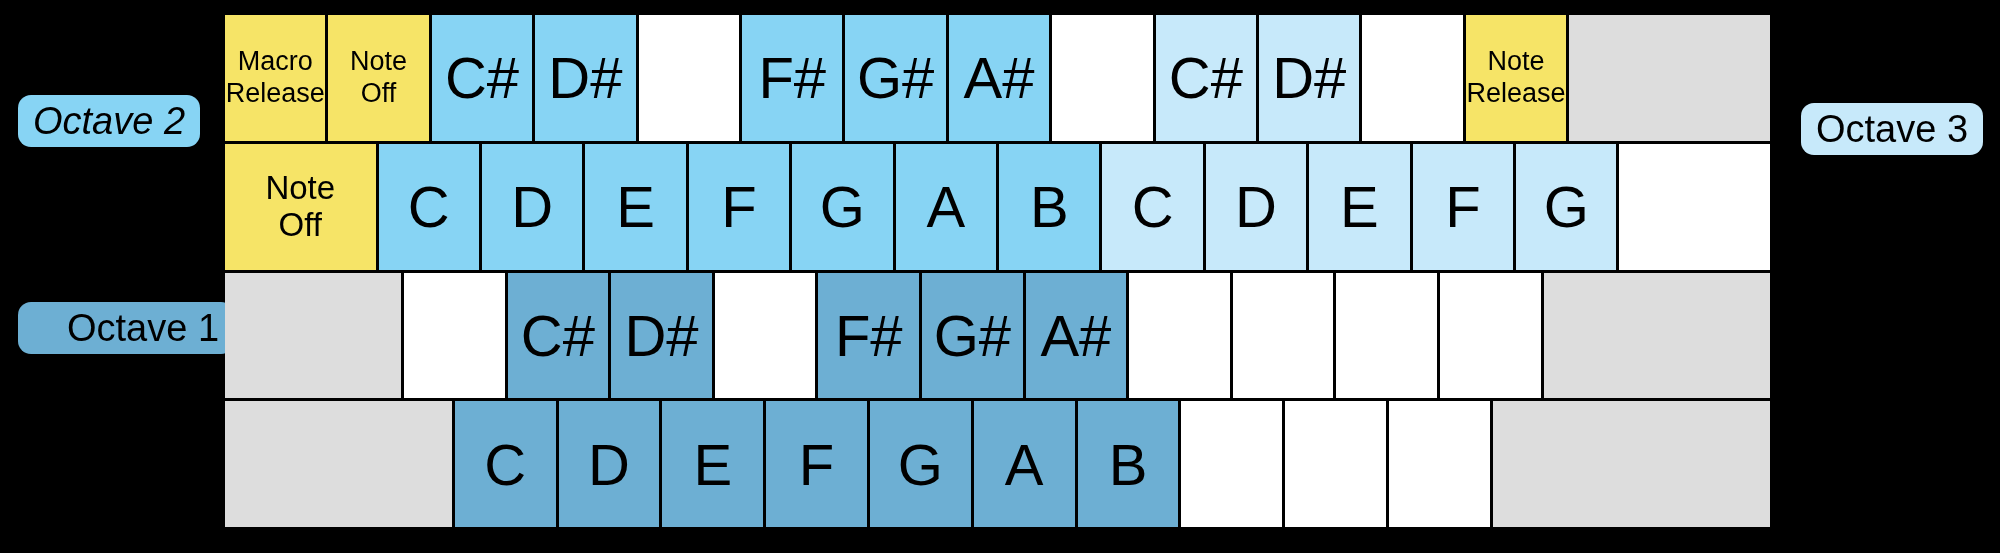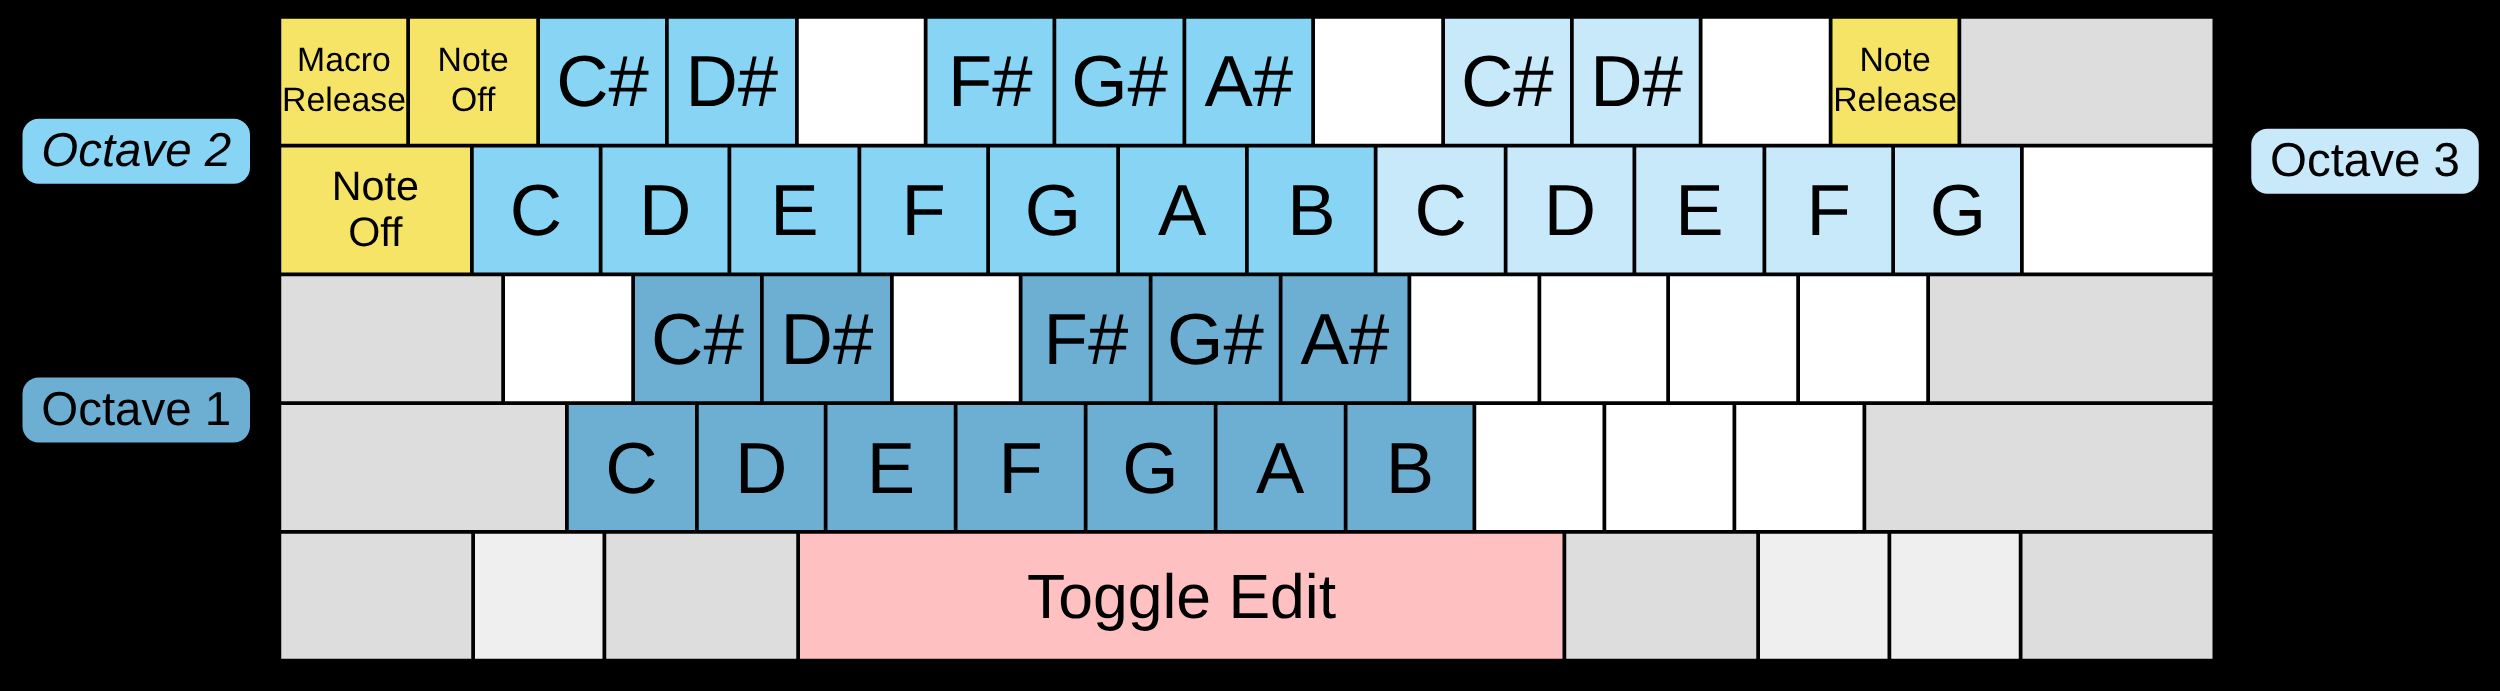--- a/index.html
+++ b/index.html
@@ -36,21 +36,21 @@
   
   .pill{
     position:absolute;
     height:52px;width:182px;
     border-radius:13px;
     display:flex;align-items:center;justify-content:center;
     font-size:38px;
     color:#000;
   }
   .pill-oct2{left:18px;top:95px;}
-  .pill-oct1{left:18px;top:302px;}
+  .pill-oct1{left:18px;top:302px;padding-left:34px;}
   .pill-oct3{left:1801px;top:93px;margin-top:10px;}
 </style>
 </head>
 <body>
 
 <div class="pill pill-oct2" style="background: rgb(135, 212, 244); font-style: italic;">Octave 2</div>
 
 <div class="pill pill-oct1" style="background: rgb(109, 175, 211);">Octave 1</div>
 
 <div class="pill pill-oct3" style="background: rgb(199, 233, 250);">Octave 3</div>
@@ -114,23 +114,13 @@
       <div class="key xl" style="background: rgb(109, 175, 211); flex: 1 1 0%;">E</div>
       <div class="key xl" style="background: rgb(109, 175, 211); flex: 1 1 0%;">F</div>
       <div class="key xl" style="background: rgb(109, 175, 211); flex: 1 1 0%;">G</div>
       <div class="key xl" style="background: rgb(109, 175, 211); flex: 1 1 0%;">A</div>
       <div class="key xl" style="background: rgb(109, 175, 211); flex: 1 1 0%;">B</div>
       <div class="key xl" style="background: rgb(255, 255, 255); flex: 1 1 0%;"></div>
       <div class="key xl" style="background: rgb(255, 255, 255); flex: 1 1 0%;"></div>
       <div class="key xl" style="background: rgb(255, 255, 255); flex: 1 1 0%;"></div>
       <div class="key xl" style="background: rgb(221, 221, 221); flex: 2.75 2.75 0%;"></div>
     </div>
-    <div class="kb-row">
-      <div class="key xl" style="background: rgb(221, 221, 221); flex: 1.5 1.5 0%;"></div>
-      <div class="key xl" style="background: rgb(239, 239, 239); flex: 1 1 0%;"></div>
-      <div class="key xl" style="background: rgb(221, 221, 221); flex: 1.5 1.5 0%;"></div>
-      <div class="key l" style="background: rgb(255, 192, 193); flex: 6 6 0%;">Toggle Edit</div>
-      <div class="key xl" style="background: rgb(221, 221, 221); flex: 1.5 1.5 0%;"></div>
-      <div class="key xl" style="background: rgb(239, 239, 239); flex: 1 1 0%;"></div>
-      <div class="key xl" style="background: rgb(239, 239, 239); flex: 1 1 0%;"></div>
-      <div class="key xl" style="background: rgb(221, 221, 221); flex: 1.5 1.5 0%;"></div>
-    </div>
   </div>
 
 </body></html>

